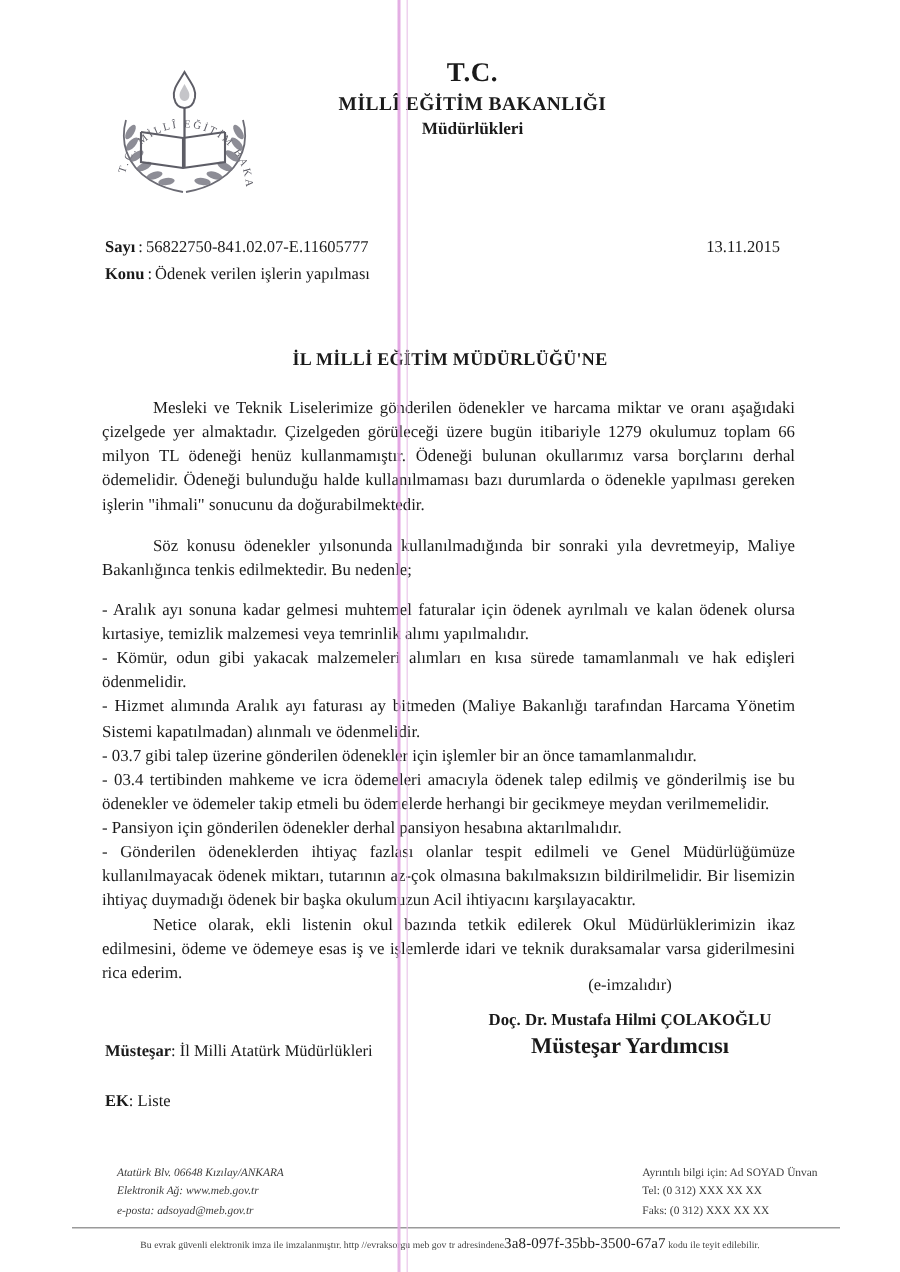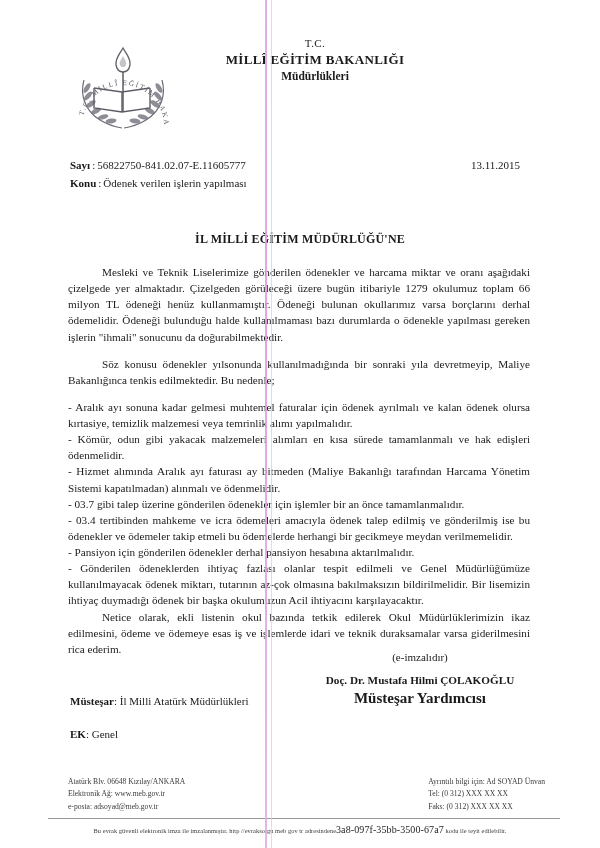--- a/index.html
+++ b/index.html
@@ -59,22 +59,22 @@
 
   .header-titles {
     position: absolute;
     left: 190px;
     top: 36px;
     width: 250px;
     text-align: center;
     line-height: 1.35;
   }
   .org-line1 {
-    font-weight: normal;
-    font-size: 11px;
+    font-weight: bold;
+    font-size: 18px;
     letter-spacing: 0.4px;
   }
   .org-line2 {
     font-weight: bold;
     font-size: 13px;
     letter-spacing: 0.3px;
     white-space: nowrap;
   }
   .org-line3 {
     font-weight: bold;
@@ -179,23 +179,24 @@
     position: absolute;
     left: 0;
     top: 776px;
     width: 600px;
     height: 50px;
     font-size: 7.6px;
     color: #3a3a3a;
   }
   .footer-left {
     position: absolute;
-    left: 68px;
+    left: 78px;
     top: 0;
     line-height: 1.62;
+    font-style: italic;
   }
   .footer-right {
     position: absolute;
     right: 55px;
     top: 0;
     text-align: left;
     line-height: 1.62;
   }
   .footer-rule {
     position: absolute;
@@ -315,21 +316,21 @@
     <div class="sig-eimza">(e-imzalıdır)</div>
     <div class="sig-name">Doç. Dr. Mustafa Hilmi ÇOLAKOĞLU</div>
     <div class="sig-title">Müsteşar Yardımcısı</div>
   </div>
 
   <div class="dist-block">
     <span class="bold">Müsteşar</span><span>: </span><span>İl Milli Atatürk Müdürlükleri</span>
   </div>
 
   <div class="ek-block">
-    <span class="bold">EK</span><span>: </span><span>Genel</span>
+    <span class="bold">EK</span><span>: </span><span>Liste</span>
   </div>
 
   <div class="footer">
     <div class="footer-left">
       <div>Atatürk Blv.   06648 Kızılay/ANKARA</div>
       <div>Elektronik Ağ: www.meb.gov.tr</div>
       <div>e-posta: adsoyad@meb.gov.tr</div>
     </div>
     <div class="footer-right">
       <div>Ayrıntılı bilgi için: Ad SOYAD Ünvan</div>

